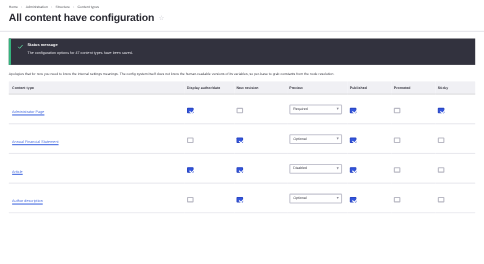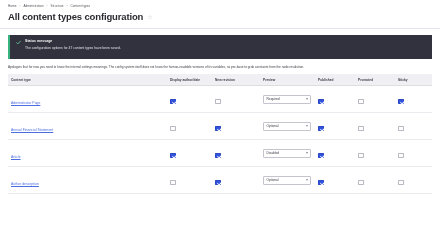--- a/index.html
+++ b/index.html
@@ -176,21 +176,21 @@
     <div class="breadcrumb">
         <a>Home</a>
         <span class="crumb-sep">›</span>
         <a>Administration</a>
         <span class="crumb-sep">›</span>
         <a>Structure</a>
         <span class="crumb-sep">›</span>
         <a>Content types</a>
       </div>
     <div class="page-title-row">
-      <div class="page-title">All content types configuration</div>
+      <div class="page-title">All content have configuration</div>
       <div class="star-icon">☆</div>
     </div>
   </div>
 
   <div class="banner-wrap">
     <div class="status-banner">
       <div class="check-icon">
         <svg viewBox="0 0 16 16" fill="none" stroke="currentColor" stroke-width="2.6" stroke-linecap="round" stroke-linejoin="round">
           <path d="M2 8.5 L6 12.5 L14 3.5"></path>
         </svg>

